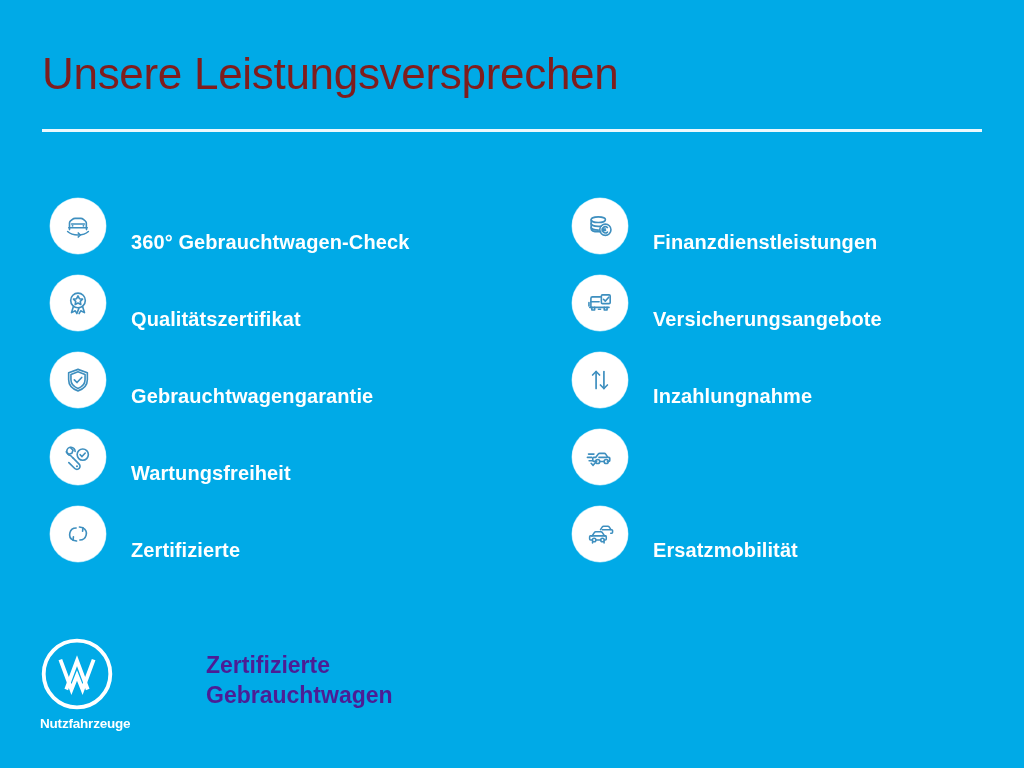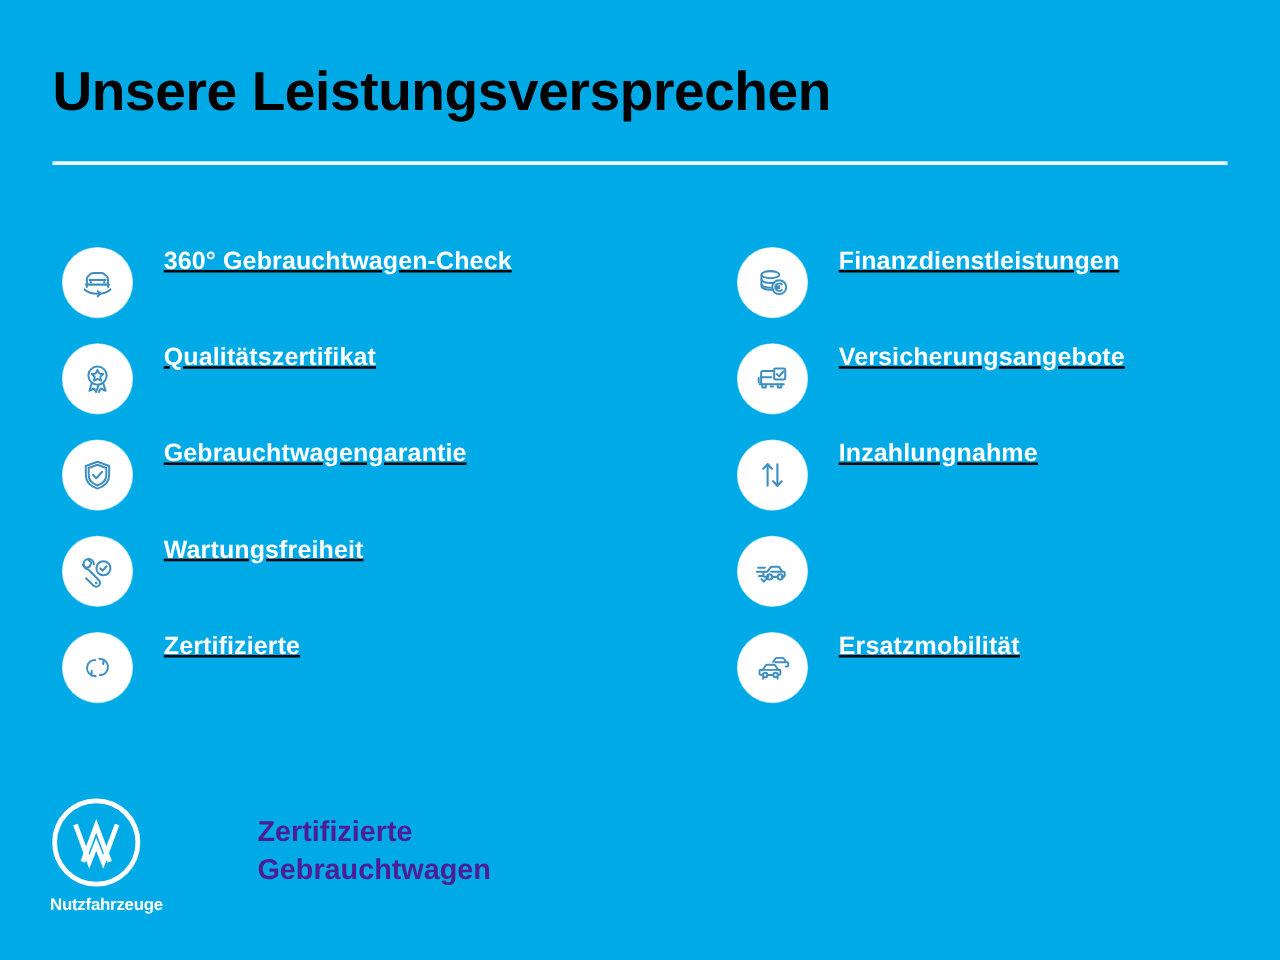--- a/index.html
+++ b/index.html
@@ -27,50 +27,49 @@
   #header {
     position: absolute;
     left: 42px;
     top: 48px;
     width: 940px;
   }
   #page-title {
     margin: 0;
     font-size: 44px;
     line-height: 52px;
-    font-weight: bold;
-    color: #000000;
+    font-weight: normal;
+    color: #7f1d1d;
     letter-spacing: -0.3px;
     white-space: nowrap;
   }
   #title-divider {
     position: absolute;
     left: 42px;
     top: 129px;
     width: 940px;
     height: 3px;
     background: #FFFFFF;
     opacity: 0.92;
   }
 
   
   .benefit-column {
     position: absolute;
     top: 198px;
     width: 430px;
   }
   #column-left  { left: 50px; }
-  #column-right { left: 590px; }
+  #column-right { left: 572px; }
 
   .benefit-item {
     display: flex;
-    align-items: flex-start;
+    align-items: flex-end;
     height: 56px;
     margin-bottom: 21px;
-    text-decoration: underline;
   }
   .benefit-item:last-child { margin-bottom: 0; }
 
   .benefit-icon {
     flex: 0 0 auto;
     width: 56px;
     height: 56px;
     border-radius: 50%;
     background: #FFFFFF;
     display: flex;

